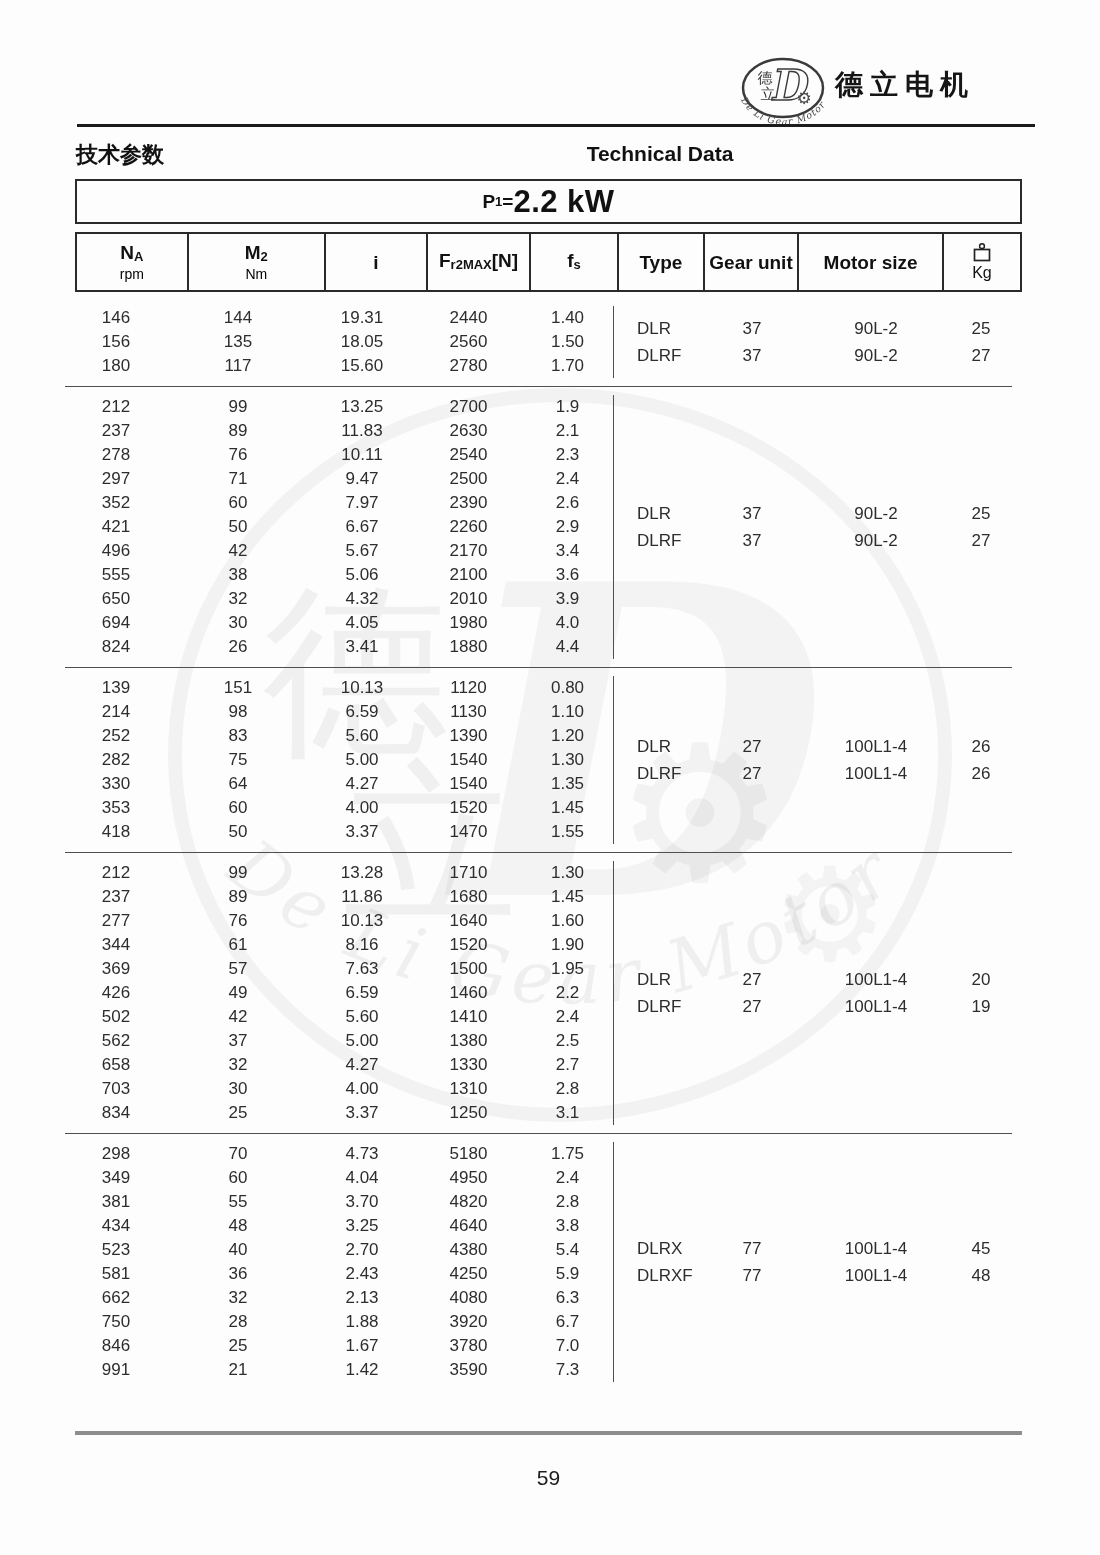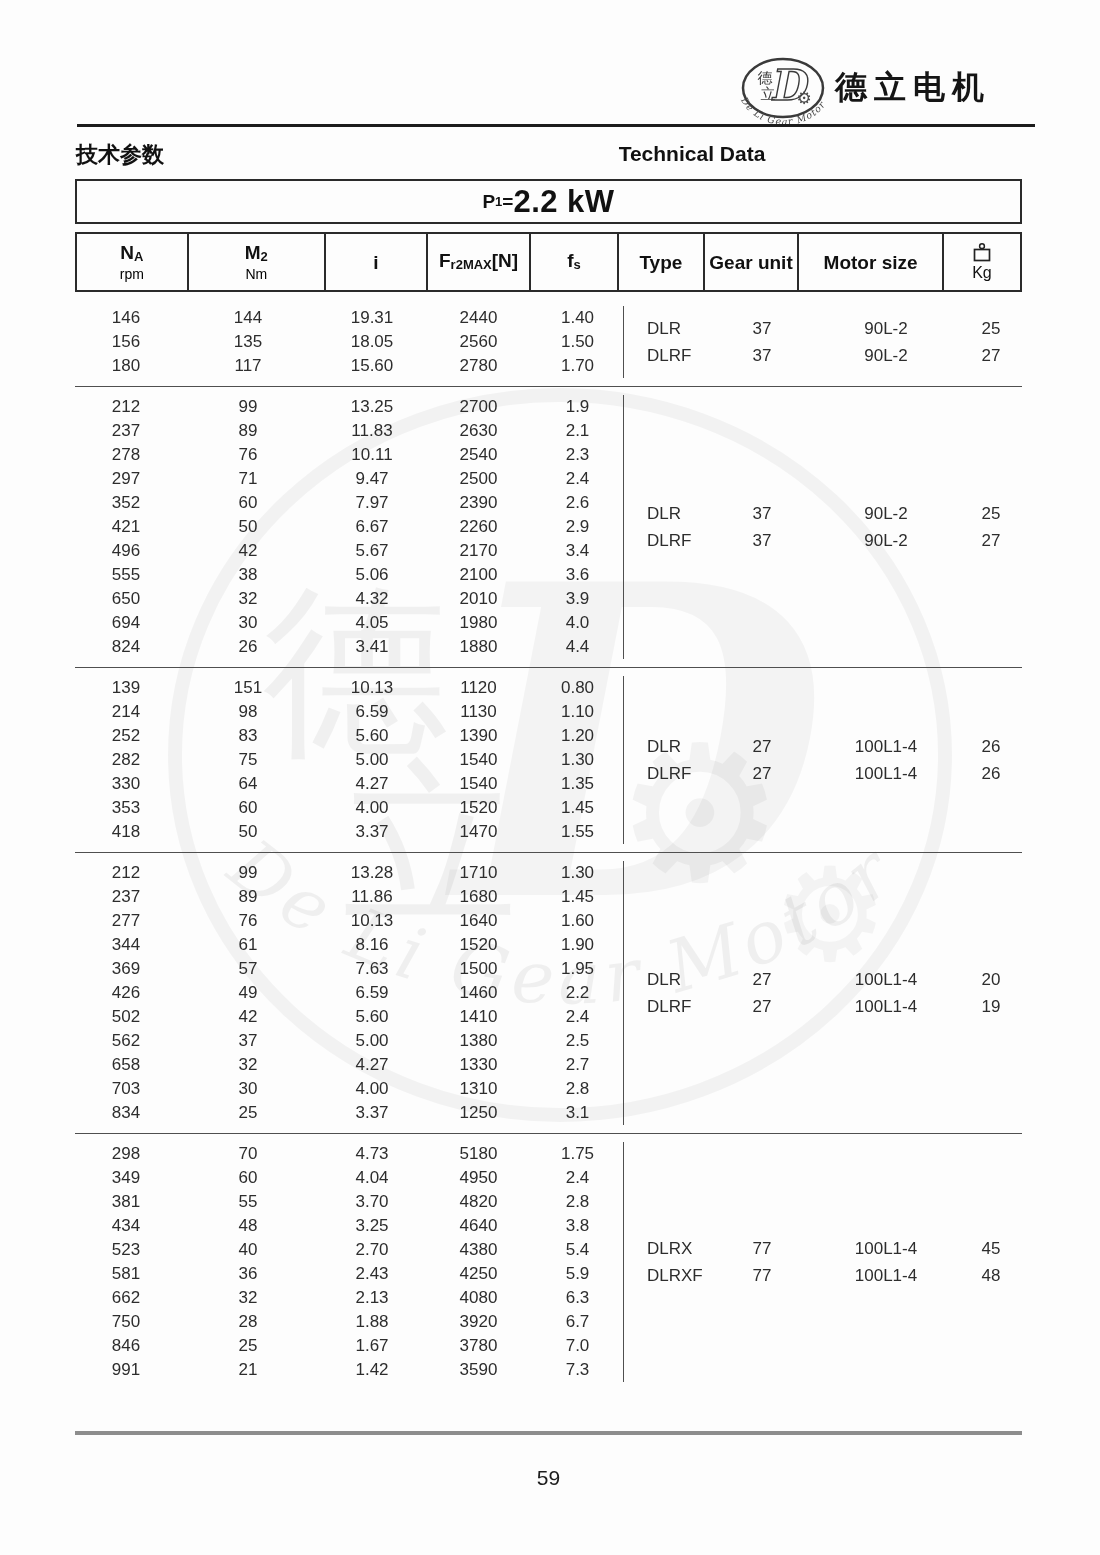--- a/index.html
+++ b/index.html
@@ -5,26 +5,26 @@
   html,body{margin:0;padding:0;background:#e8e8e8;}
   .page{position:relative;width:1100px;height:1555px;background:#fdfdfd;margin:0 auto;
         font-family:"Liberation Sans","DejaVu Sans",sans-serif;color:#222;overflow:hidden;}
 
   
   .watermark{position:absolute;left:0;top:0;width:1100px;height:1555px;pointer-events:none;}
 
   
   .brand{position:absolute;left:735px;top:52px;width:300px;height:80px;}
   .brand-name{position:absolute;left:100px;top:14px;font-family:"DejaVu Serif","Liberation Serif",serif;
-              font-weight:bold;font-size:32px;letter-spacing:7px;color:#151515;white-space:nowrap;}
+              font-weight:bold;font-size:28px;letter-spacing:7px;color:#151515;white-space:nowrap;}
 
   
   .header-rule{position:absolute;left:77px;top:124px;width:958px;height:3px;background:#1c1c1c;}
   .sec-cn{position:absolute;left:76px;top:140px;font-size:22px;font-weight:bold;color:#111;}
-  .sec-en{position:absolute;left:660px;top:142px;transform:translateX(-50%);font-size:21px;font-weight:bold;color:#111;margin-left:32px;}
+  .sec-en{position:absolute;left:660px;top:142px;transform:translateX(-50%);font-size:21px;font-weight:bold;color:#111;}
 
   .power-box{position:absolute;left:75px;top:179px;width:947px;height:45px;border:2px solid #2a2a2a;
              box-sizing:border-box;display:flex;align-items:center;justify-content:center;color:#111;}
   .power-box .p-small{font-size:19px;font-weight:bold;}
   .power-box sub{font-size:13px;font-weight:bold;vertical-align:-0.25em;}
   .power-box .p-eq{font-size:19px;font-weight:bold;}
   .power-box .p-big{font-size:31px;font-weight:bold;letter-spacing:0.5px;}
 
   
   .thead{position:absolute;left:75px;top:232px;width:947px;height:60px;border:2px solid #2a2a2a;
@@ -34,21 +34,21 @@
   .th:last-child{border-right:none;}
   .th .main{font-size:19px;line-height:21px;}
   .th .main sub{font-size:13px;vertical-align:-0.15em;}
   .th .unit{font-size:14px;font-weight:normal;line-height:16px;color:#000000;}
   .w1{width:116px;}.w2{width:142px;}.w3{width:106px;}.w4{width:107px;}.w5{width:91px;}
   .w6{width:89px;}.w7{width:98px;}.w8{width:150px;}.w9{width:79px;}
   .kg-icon{display:block;margin-bottom:1px;}
   .kg-label{font-size:16px;font-weight:normal;line-height:17px;}
 
   
-  .tbody{position:absolute;left:75px;top:298px;width:947px;}
+  .tbody{position:absolute;left:65px;top:298px;width:947px;}
   .block{display:flex;padding:8px 0;}
   .block + .block{border-top:1px solid #4f4f4f;}
   .block-left{width:548px;}
   .block-right{width:398px;border-left:1px solid #4f4f4f;display:flex;align-items:center;}
   .variants{width:100%;}
   .data-row{display:flex;height:24px;line-height:24px;font-size:17px;color:#2d2d2d;}
   .cell{text-align:center;}
   .c1{width:102px;}.c2{width:142px;}.c3{width:106px;}.c4{width:107px;}.c5{width:91px;}
   .variant-row{display:flex;height:27px;line-height:27px;font-size:17px;color:#2d2d2d;width:100%;}
   .cell-v{box-sizing:border-box;}

